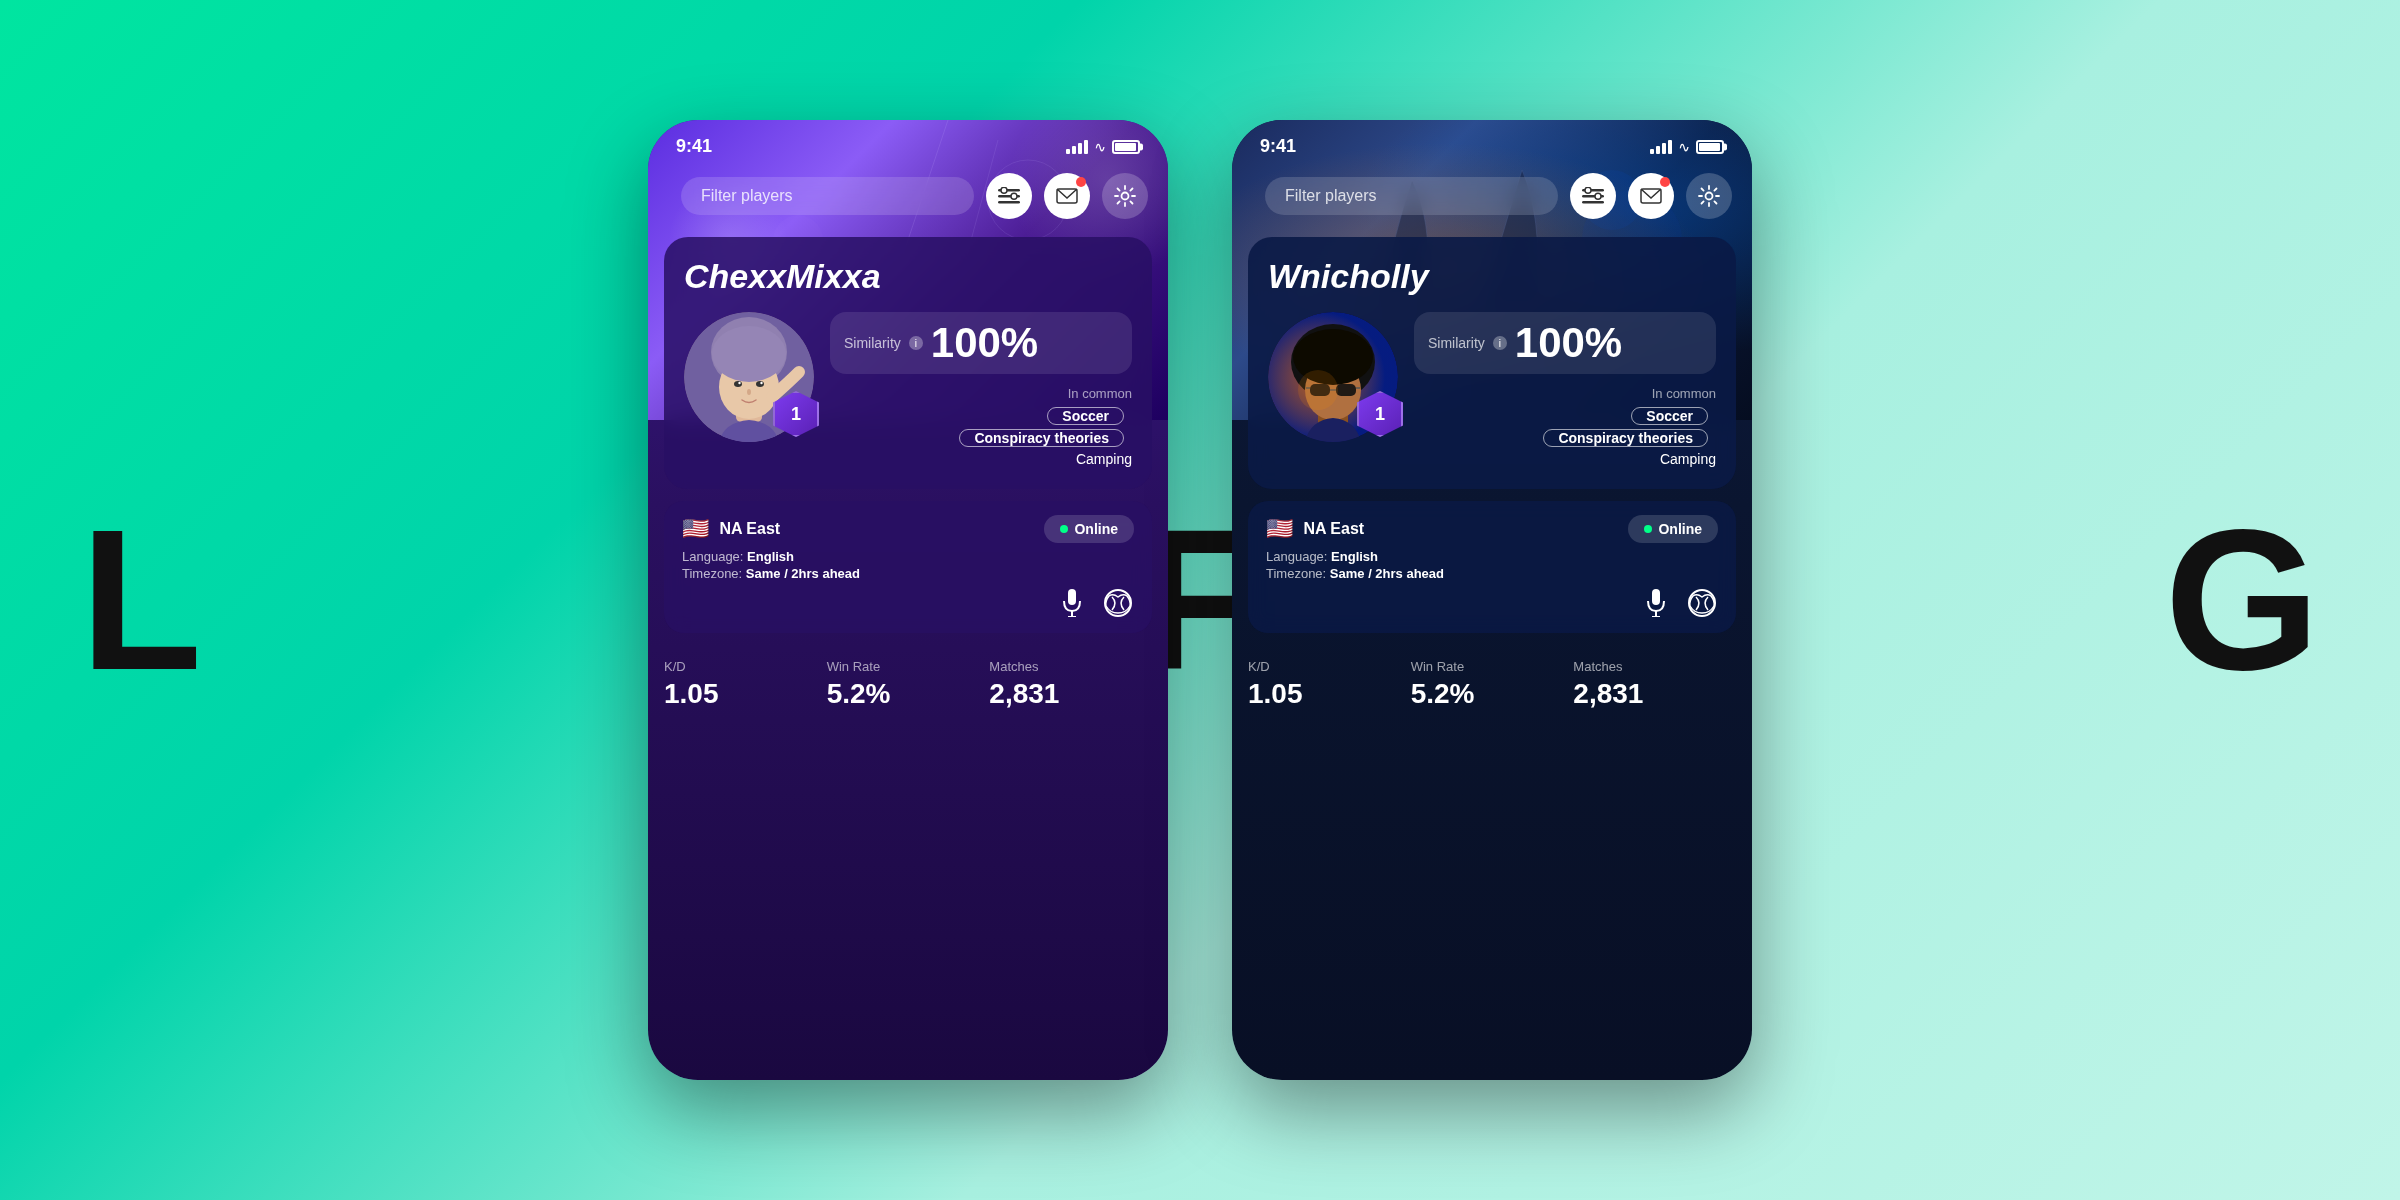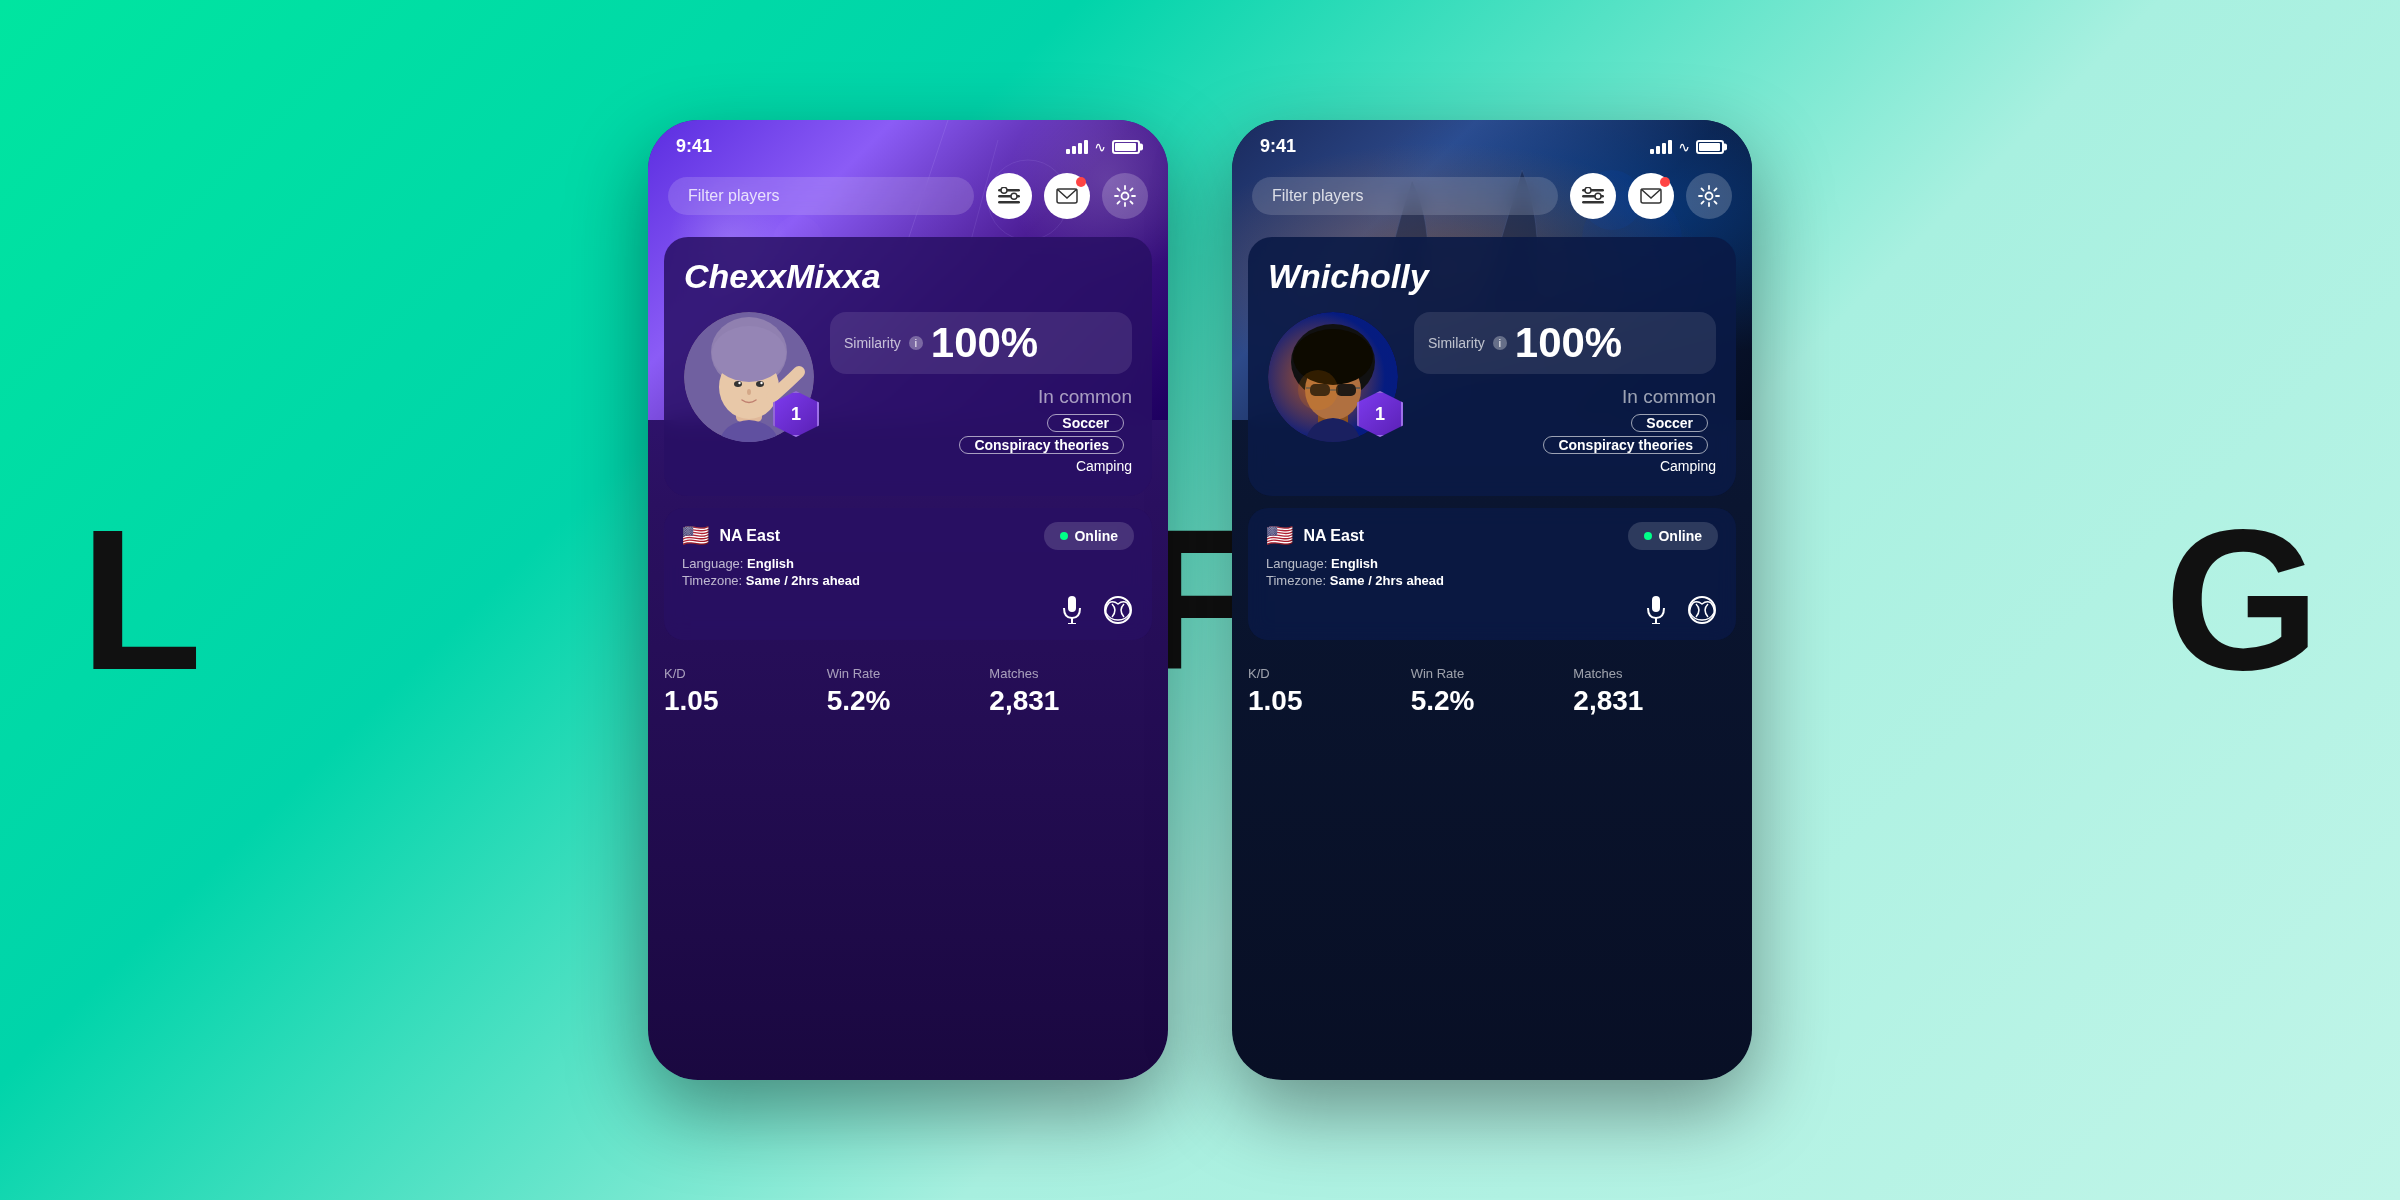--- a/index.html
+++ b/index.html
@@ -146,20 +146,21 @@
     }
 
     
     .search-bar-row {
       position: relative;
       z-index: 20;
       display: flex;
       gap: 12px;
       align-items: center;
       padding: 8px 20px;
+      margin-left: 13px;
     }
     .search-input-wrap {
       flex: 1;
       background: rgba(255,255,255,0.15);
       border-radius: 30px;
       padding: 10px 20px;
       backdrop-filter: blur(10px);
     }
     .search-placeholder {
       color: rgba(255,255,255,0.8);
@@ -285,21 +286,21 @@
       font-weight: 900;
       color: white;
       line-height: 1;
     }
 
     .in-common {
       text-align: right;
     }
     .in-common-label {
       color: rgba(255,255,255,0.6);
-      font-size: 19px;
+      font-size: 13px;
       margin-bottom: 4px;
     }
     .tag {
       display: inline-block;
       border: 1.5px solid rgba(255,255,255,0.6);
       border-radius: 20px;
       padding: 0 14px;
       color: white;
       font-size: 14px;
       font-weight: 600;

